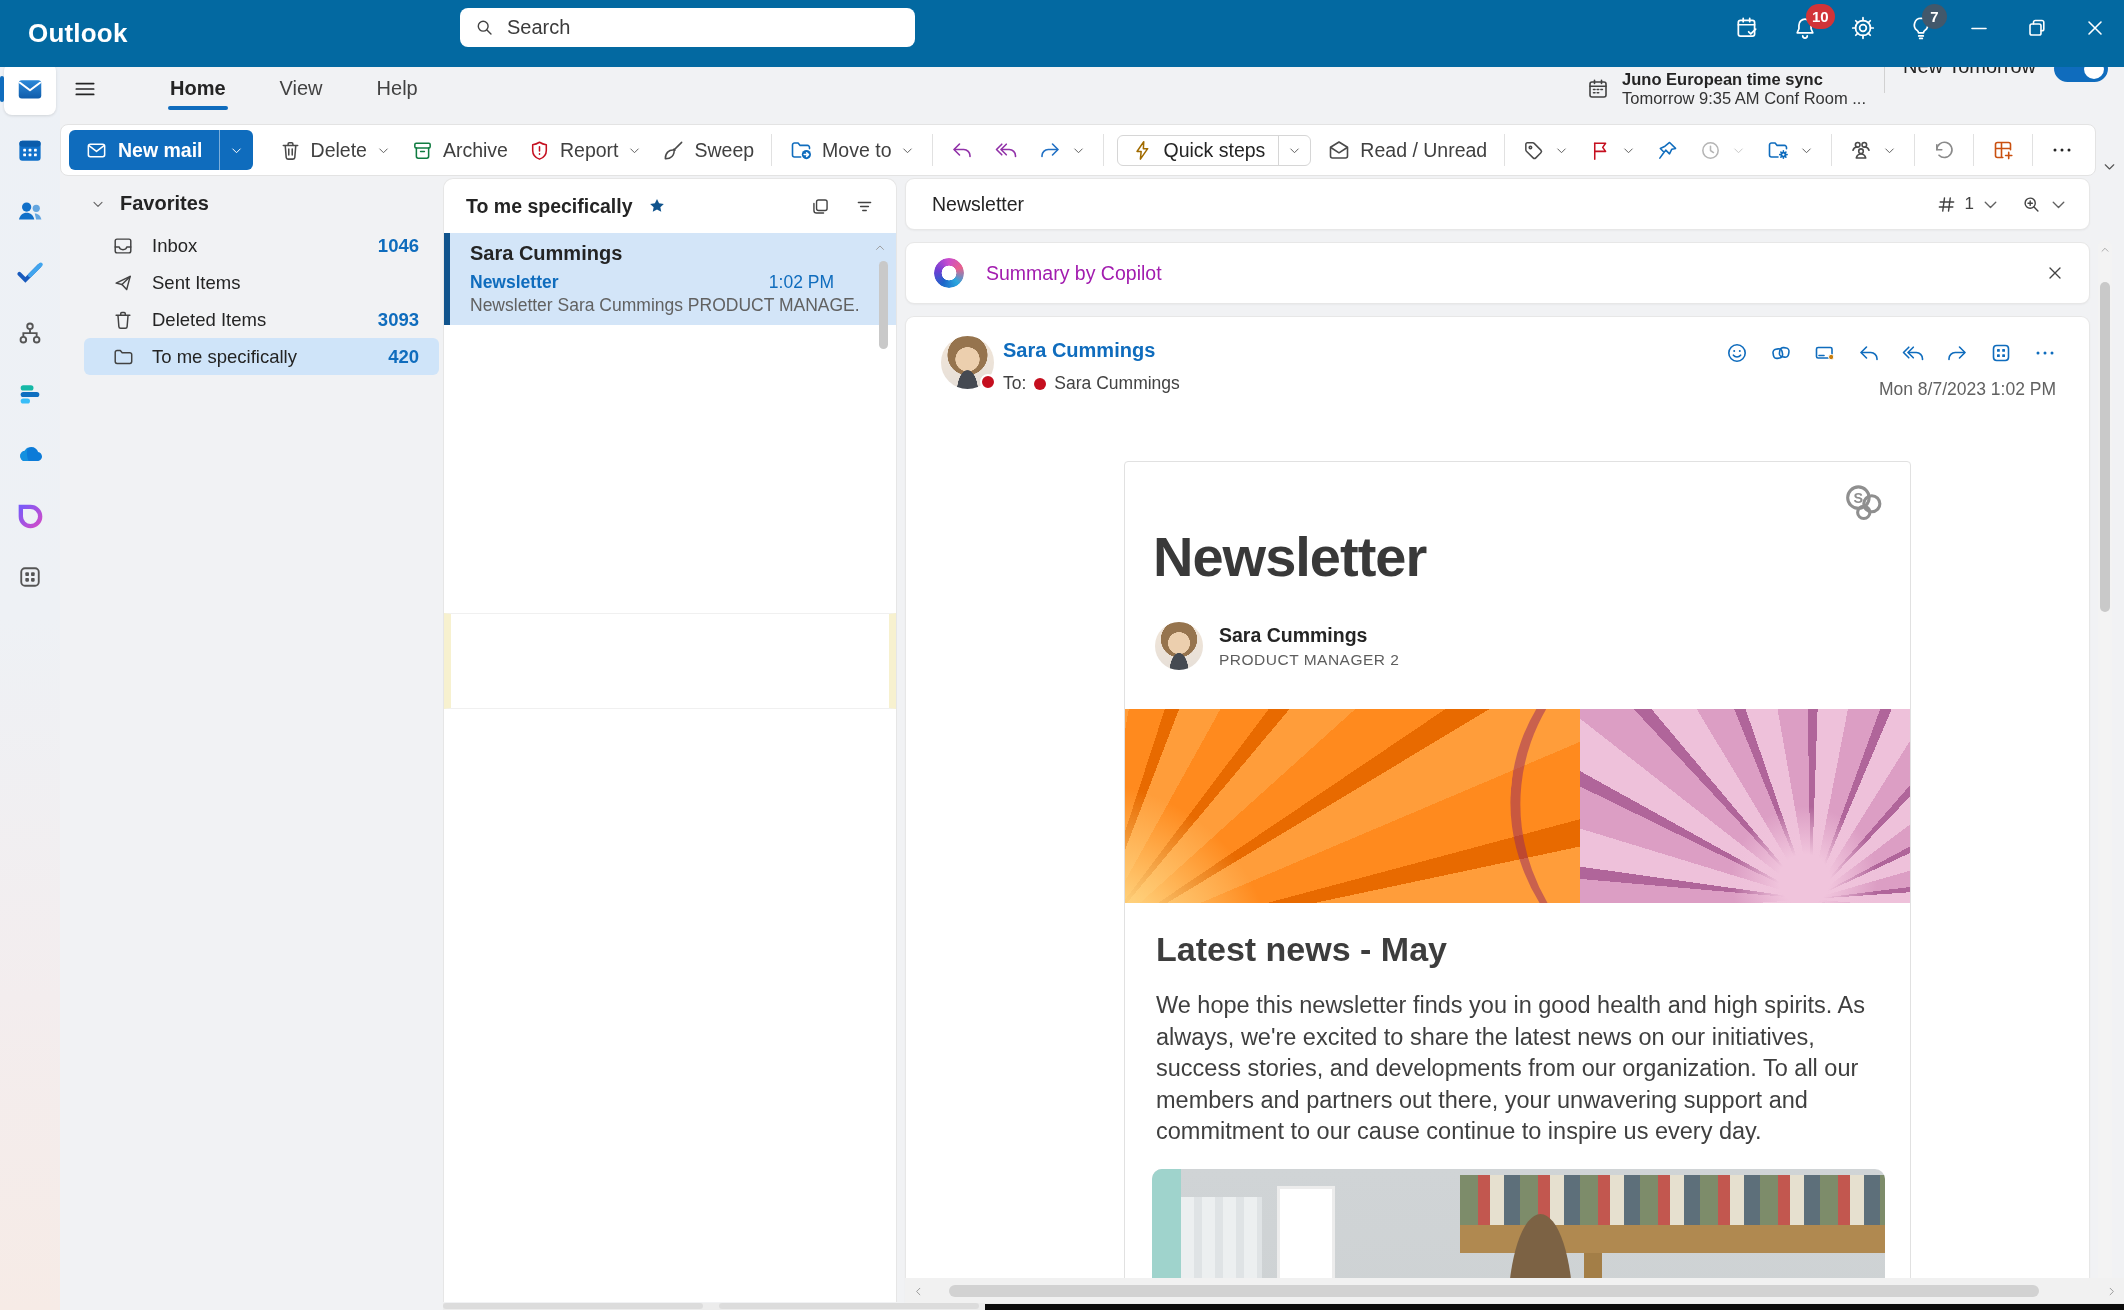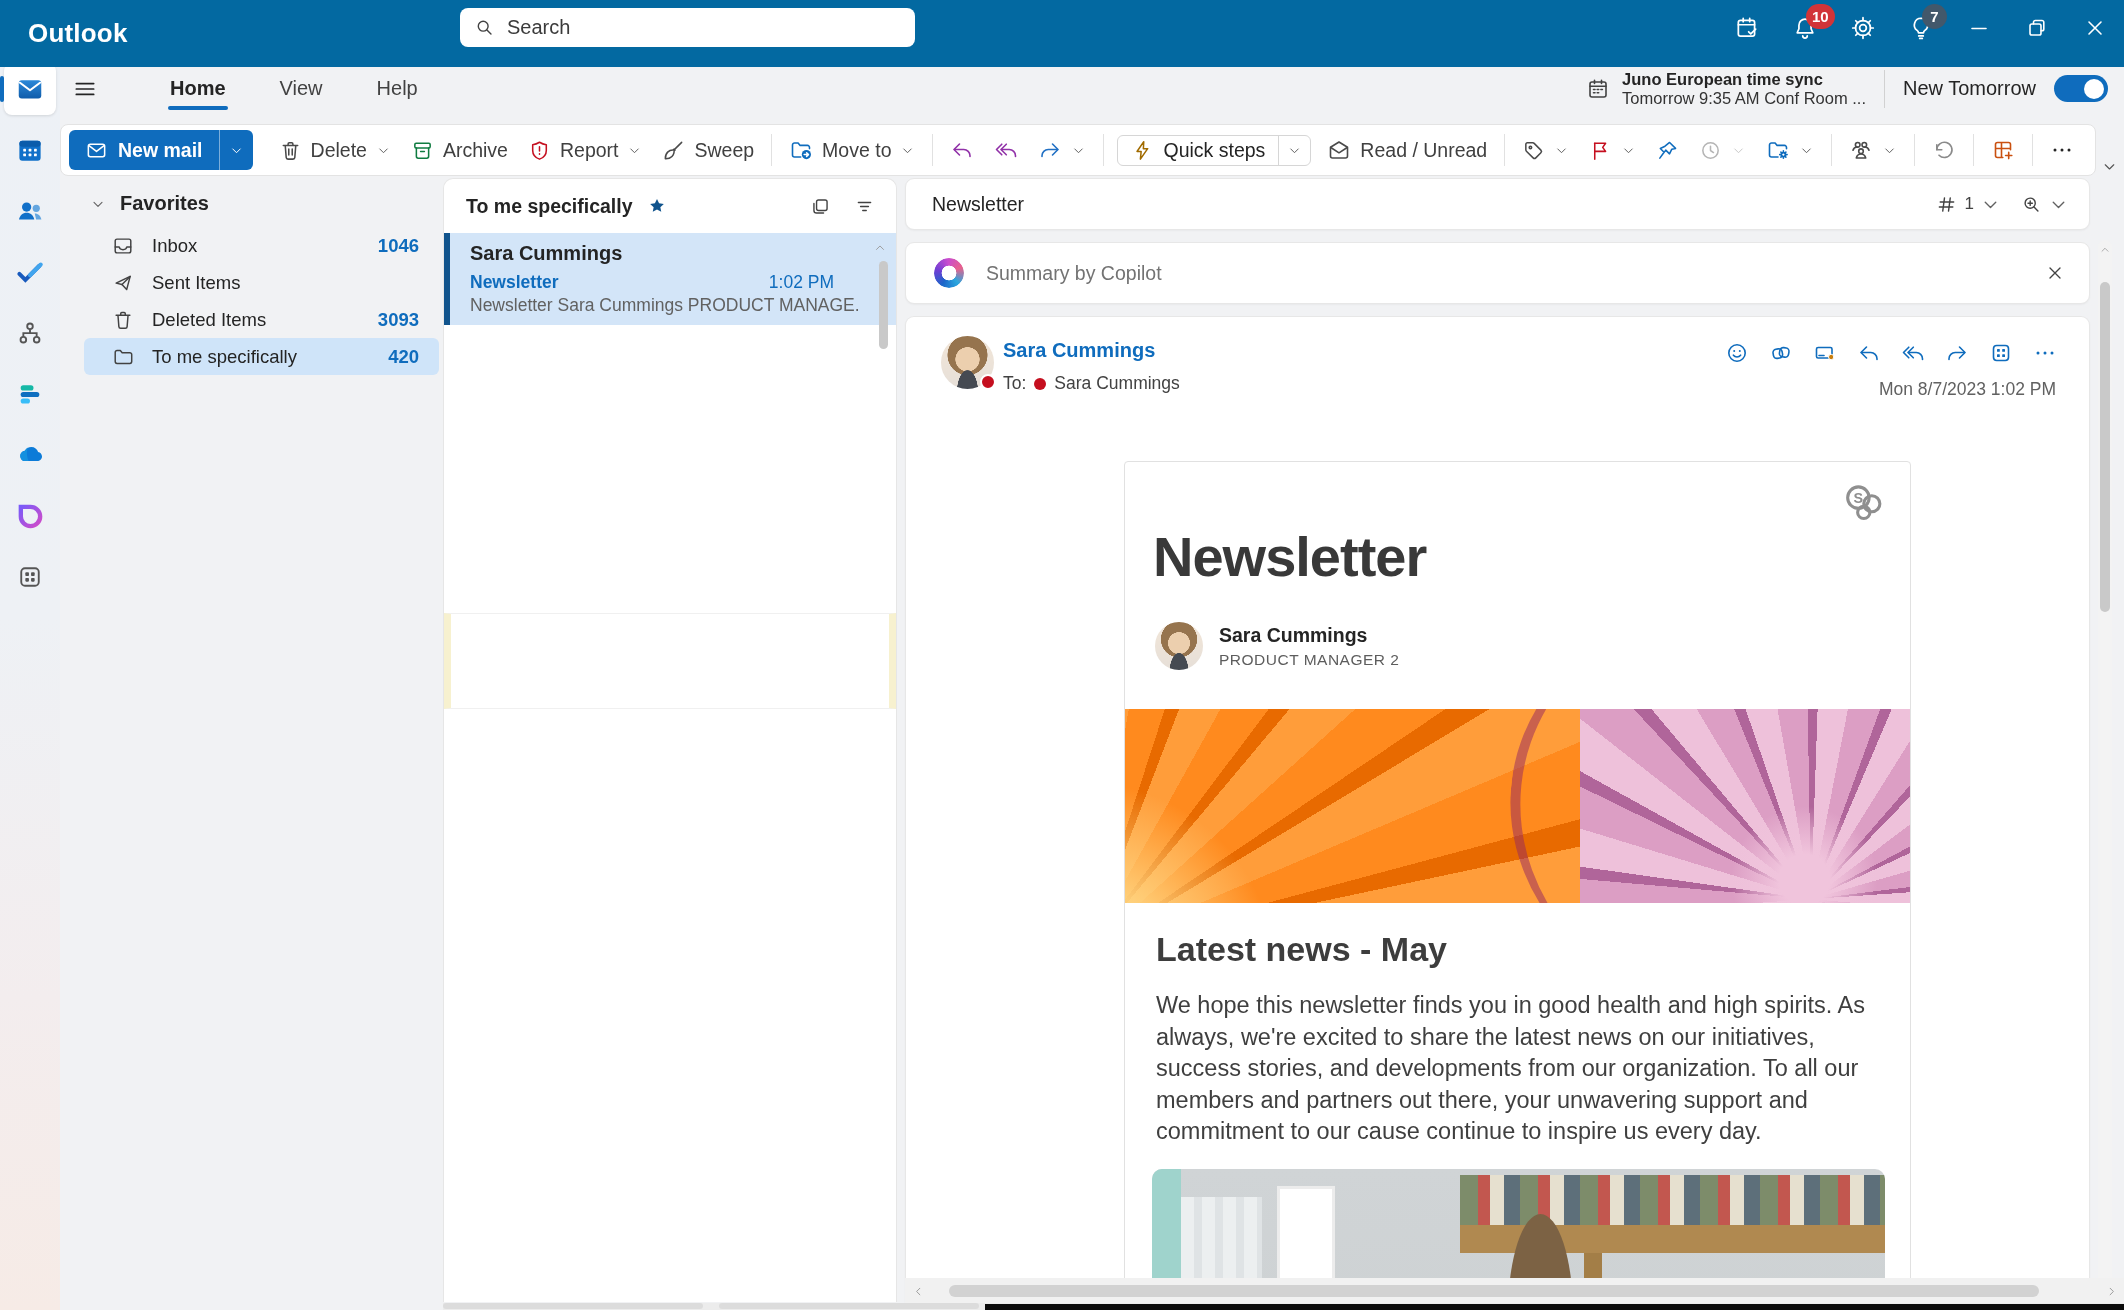--- a/index.html
+++ b/index.html
@@ -20,21 +20,21 @@
   .badge{position:absolute;top:4px;left:30px;min-width:26px;height:25px;border-radius:13px;background:#d13438;color:#fff;font-size:15px;font-weight:bold;display:flex;align-items:center;justify-content:center;padding:0 6px;}
   .badge.slate{background:#42586b;min-width:25px;}
 
   
   .menurow{position:absolute;left:60px;top:55px;right:0;height:67px;}
   .hamburger{position:absolute;left:4px;top:14px;width:42px;height:40px;color:#242424;}
   .tabs{position:absolute;left:88px;top:10px;display:flex;gap:10px;}
   .tab{position:relative;padding:12px 22px;font-size:20px;color:#424242;cursor:pointer;}
   .tab.active{font-weight:bold;color:#242424;}
   .tab.active::after{content:"";position:absolute;left:20px;right:20px;bottom:2px;height:4px;border-radius:2px;background:#0f6cbd;}
-  .menu-right{position:absolute;right:16px;top:0;height:67px;display:flex;align-items:center;gap:18px;}
+  .menu-right{position:absolute;right:16px;top:0;height:67px;display:flex;gap:18px;}
   .reminder{display:flex;align-items:center;gap:12px;color:#242424;cursor:pointer;}
   .reminder .ic{color:#424242;}
   .rem-title{font-size:16.5px;font-weight:bold;line-height:1.25;}
   .rem-sub{font-size:16.5px;color:#333;}
   .vdiv{width:1px;height:38px;background:#d1d1d1;}
   .newoutlook{font-size:20px;color:#242424;}
   .toggle{width:54px;height:27px;border-radius:14px;background:#0f6cbd;position:relative;cursor:pointer;}
   .toggle .knob{position:absolute;right:4px;top:3.5px;width:20px;height:20px;border-radius:50%;background:#fff;}
 
   
@@ -89,21 +89,21 @@
 
   
   .rp-card{position:absolute;background:#fff;border:1px solid #e7e7e7;border-radius:9px;box-shadow:0 1px 2px rgba(0,0,0,.04);}
   .rp-subject{left:905px;top:178px;width:1185px;height:52px;display:flex;align-items:center;padding:0 20px 0 26px;}
   .rp-subject .t{font-size:19.5px;color:#242424;}
   .rp-subj-actions{margin-left:auto;display:flex;align-items:center;gap:6px;color:#424242;}
   .rp-subj-actions .num{font-size:17px;color:#424242;margin-left:2px;}
   .rp-subj-actions .ic svg{width:21px;height:21px;}
   .copilot{left:905px;top:242px;width:1185px;height:62px;display:flex;align-items:center;padding:0 24px 0 28px;gap:22px;}
   .cp-logo{width:30px;height:30px;border-radius:50%;background:conic-gradient(from 210deg,#1b66c9,#6d3fd4,#c84ccf,#e8618c,#2aa7de,#1b66c9);-webkit-mask:radial-gradient(circle,transparent 34%,#000 36%);mask:radial-gradient(circle,transparent 34%,#000 36%);}
-  .cp-label{font-size:19.5px;color:#737373;}
+  .cp-label{font-size:19.5px;color:#a21caf;}
   .cp-close{margin-left:auto;color:#424242;cursor:pointer;}
   .cp-close svg{width:20px;height:20px;}
   .message{left:905px;top:316px;width:1185px;height:994px;border-radius:9px 9px 0 0;border-bottom:none;}
   .avatar{position:absolute;left:35px;top:19px;width:53px;height:53px;border-radius:50%;
     background:radial-gradient(ellipse at 50% 108%,#454a52 0 28%,transparent 29%),
                radial-gradient(circle at 50% 44%,#eccfae 0 30%,transparent 31%),
                radial-gradient(circle at 50% 36%,#96744e 0 46%,transparent 47%),
                linear-gradient(#f2e6d8,#e6dfd8);}
   .presence{position:absolute;width:16px;height:16px;border-radius:50%;background:#c50f1f;border:2.5px solid #fff;}
   .msg-sender{position:absolute;left:97px;top:22px;font-size:20px;font-weight:bold;color:#0f6cbd;cursor:pointer;}

